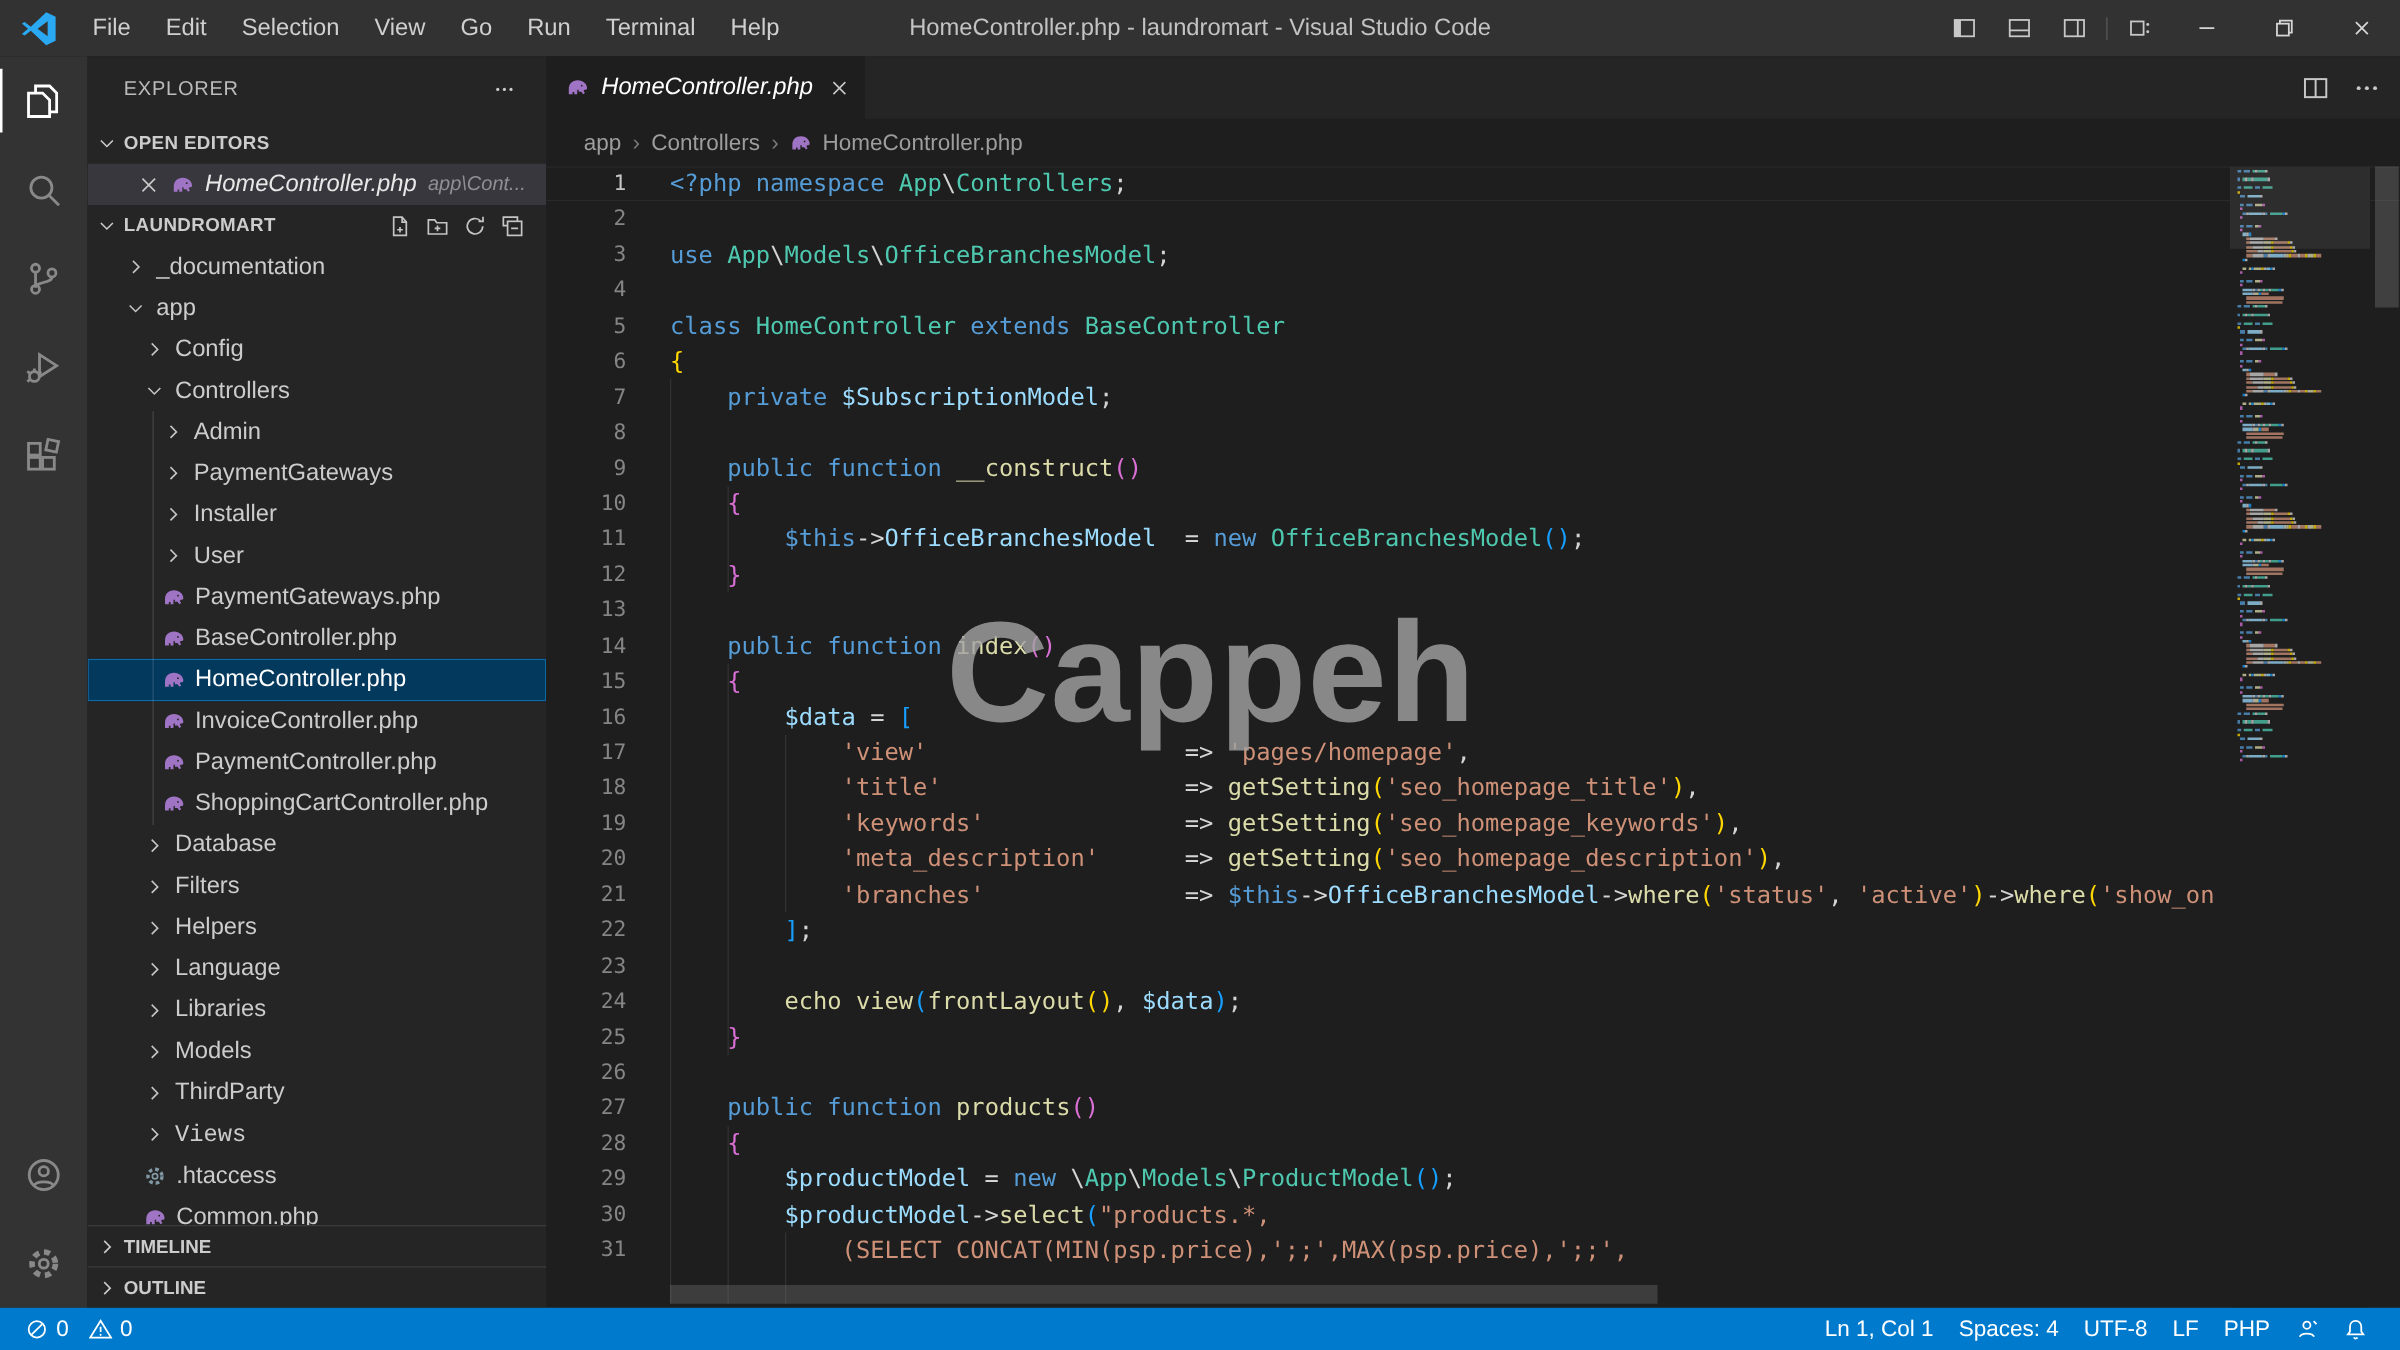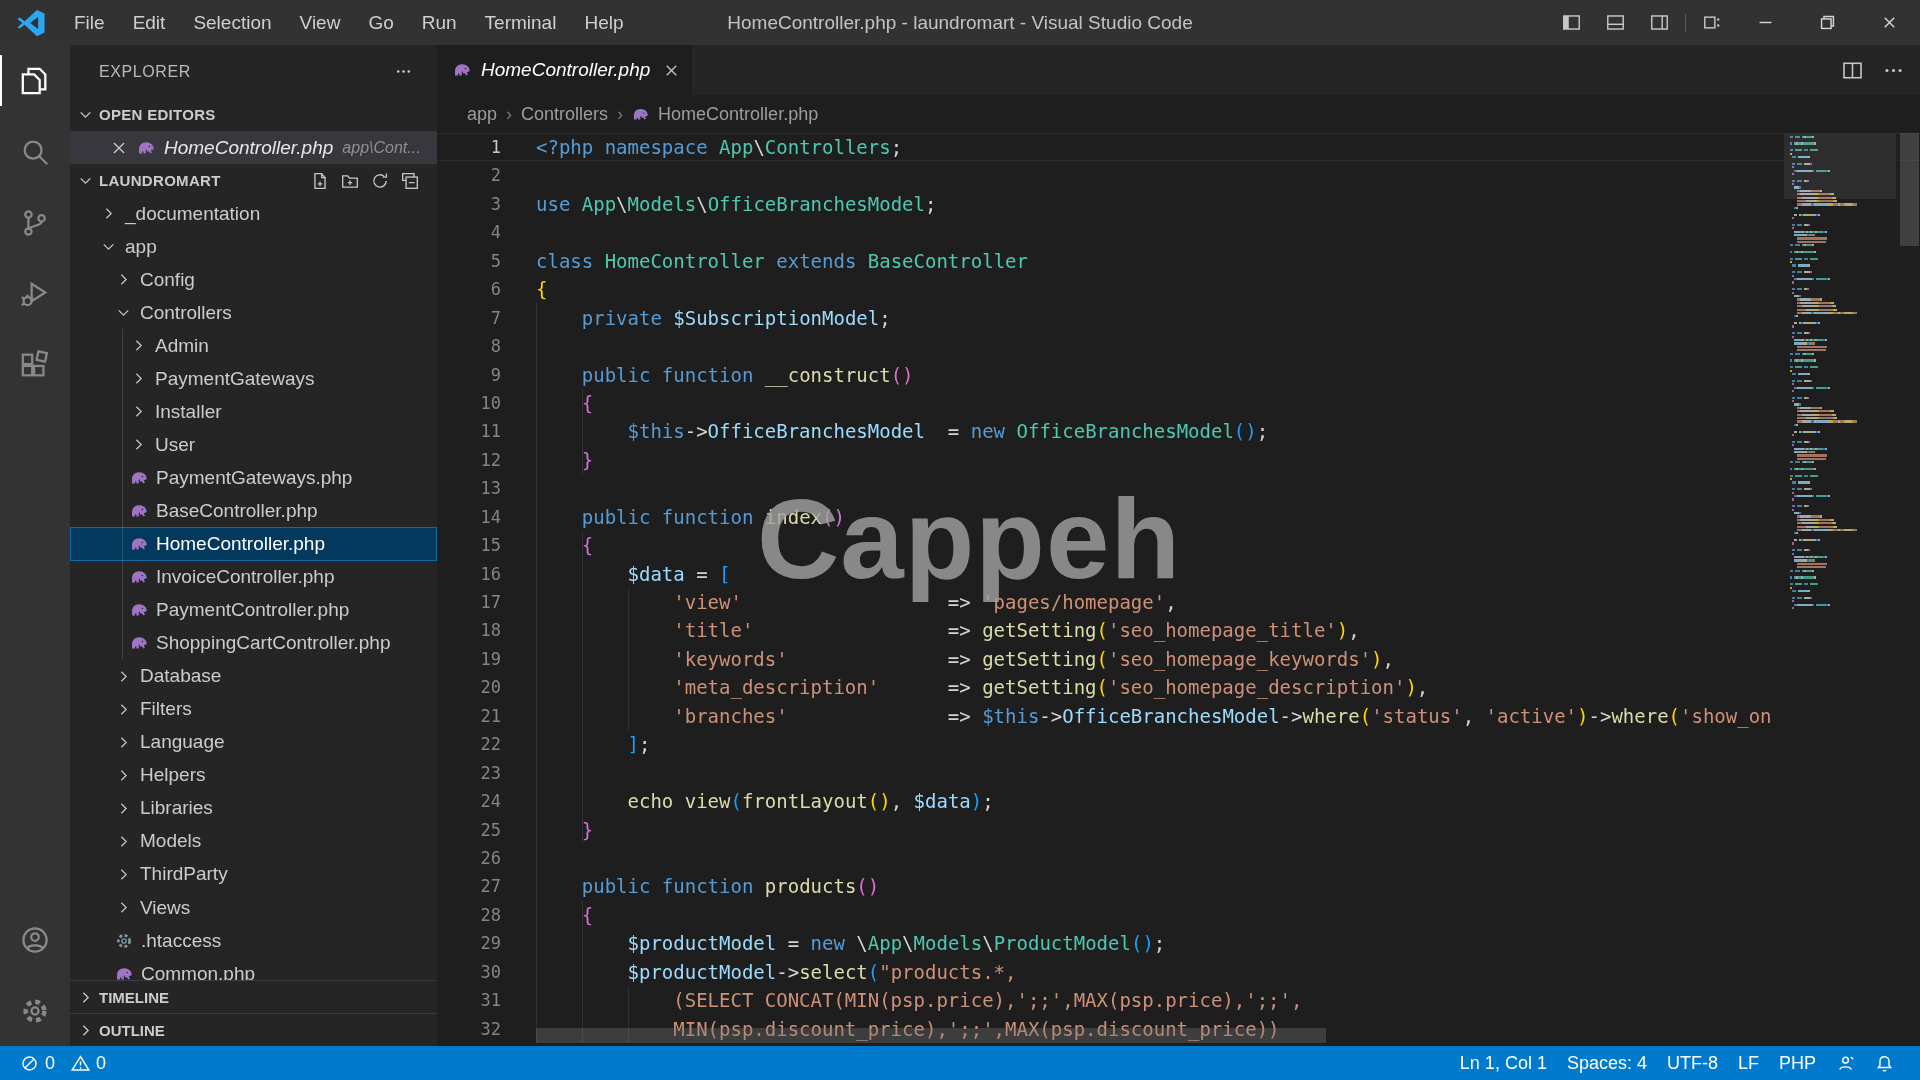--- a/index.html
+++ b/index.html
@@ -421,29 +421,29 @@
             </svg>
           </span>
           <span>Filters</span>
         </div>
         <div class="tree-row" style="padding-left: 45px;">
           <span class="ticon tw">
             <svg viewBox="0 0 16 16" fill="none" stroke="currentColor" stroke-width="1.2">
               <path d="M6 3.5 10.5 8 6 12.5"></path>
             </svg>
           </span>
-          <span>Language</span>
+          <span>Helpers</span>
         </div>
         <div class="tree-row" style="padding-left: 45px;">
           <span class="ticon tw">
             <svg viewBox="0 0 16 16" fill="none" stroke="currentColor" stroke-width="1.2">
               <path d="M6 3.5 10.5 8 6 12.5"></path>
             </svg>
           </span>
-          <span>Helpers</span>
+          <span>Language</span>
         </div>
         <div class="tree-row" style="padding-left: 45px;">
           <span class="ticon tw">
             <svg viewBox="0 0 16 16" fill="none" stroke="currentColor" stroke-width="1.2">
               <path d="M6 3.5 10.5 8 6 12.5"></path>
             </svg>
           </span>
           <span>Libraries</span>
         </div>
         <div class="tree-row" style="padding-left: 45px;">
@@ -455,21 +455,21 @@
           <span>Models</span>
         </div>
         <div class="tree-row" style="padding-left: 45px;">
           <span class="ticon tw">
             <svg viewBox="0 0 16 16" fill="none" stroke="currentColor" stroke-width="1.2">
               <path d="M6 3.5 10.5 8 6 12.5"></path>
             </svg>
           </span>
           <span>ThirdParty</span>
         </div>
-        <div class="tree-row" style="padding-left: 45px;">
+        <div class="tree-row" style="padding-left: 45px; font-family: Liberation Mono, monospace;">
           <span class="ticon tw">
             <svg viewBox="0 0 16 16" fill="none" stroke="currentColor" stroke-width="1.2">
               <path d="M6 3.5 10.5 8 6 12.5"></path>
             </svg>
           </span>
           <span>Views</span>
         </div>
         <div class="tree-row" style="padding-left: 45px;">
           <span class="ticon icon-cfg">
             <svg viewBox="0 0 16 16" fill="none" stroke="currentColor" stroke-width="1.2">
@@ -584,21 +584,20 @@
           <div class="code-line"><span class="ln">22</span><span class="tk-pun">        </span><span class="tk-b3">]</span><span class="tk-pun">;</span></div>
           <div class="code-line"><span class="ln">23</span></div>
           <div class="code-line"><span class="ln">24</span><span class="tk-pun">        </span><span class="tk-fn">echo</span><span class="tk-pun"> </span><span class="tk-fn">view</span><span class="tk-b3">(</span><span class="tk-fn">frontLayout</span><span class="tk-b1">()</span><span class="tk-pun">, </span><span class="tk-var">$data</span><span class="tk-b3">)</span><span class="tk-pun">;</span></div>
           <div class="code-line"><span class="ln">25</span><span class="tk-pun">    </span><span class="tk-b2">}</span></div>
           <div class="code-line"><span class="ln">26</span></div>
           <div class="code-line"><span class="ln">27</span><span class="tk-pun">    </span><span class="tk-kw">public</span><span class="tk-pun"> </span><span class="tk-kw">function</span><span class="tk-pun"> </span><span class="tk-fn">products</span><span class="tk-b2">()</span></div>
           <div class="code-line"><span class="ln">28</span><span class="tk-pun">    </span><span class="tk-b2">{</span></div>
           <div class="code-line"><span class="ln">29</span><span class="tk-pun">        </span><span class="tk-var">$productModel</span><span class="tk-pun"> = </span><span class="tk-kw">new</span><span class="tk-pun"> \</span><span class="tk-cls">App</span><span class="tk-pun">\</span><span class="tk-cls">Models</span><span class="tk-pun">\</span><span class="tk-cls">ProductModel</span><span class="tk-b3">()</span><span class="tk-pun">;</span></div>
           <div class="code-line"><span class="ln">30</span><span class="tk-pun">        </span><span class="tk-var">$productModel</span><span class="tk-pun">-&gt;</span><span class="tk-fn">select</span><span class="tk-b3">(</span><span class="tk-str">"products.*,</span></div>
           <div class="code-line"><span class="ln">31</span><span class="tk-pun">            </span><span class="tk-str">(SELECT CONCAT(MIN(psp.price),';;',MAX(psp.price),';;',</span></div>
-          <div class="code-line"><span class="ln">32</span><span class="tk-pun">            </span><span class="tk-str">MIN(psp.discount_price),';;',MAX(psp.discount_price))</span></div>
         </div>
 
       <div class="iguide" style="left:99px;  top:170px; height:740px;"></div>
       <div class="iguide" style="left:145px; top:256px; height:85px;"></div>
       <div class="iguide" style="left:145px; top:398px; height:313px;"></div>
       <div class="iguide" style="left:145px; top:768px; height:142px;"></div>
       <div class="iguide" style="left:191px; top:455px; height:142px;"></div>
       <div class="iguide" style="left:191px; top:853px; height:57px;"></div>
 
       <div class="watermark">Cappeh</div>

